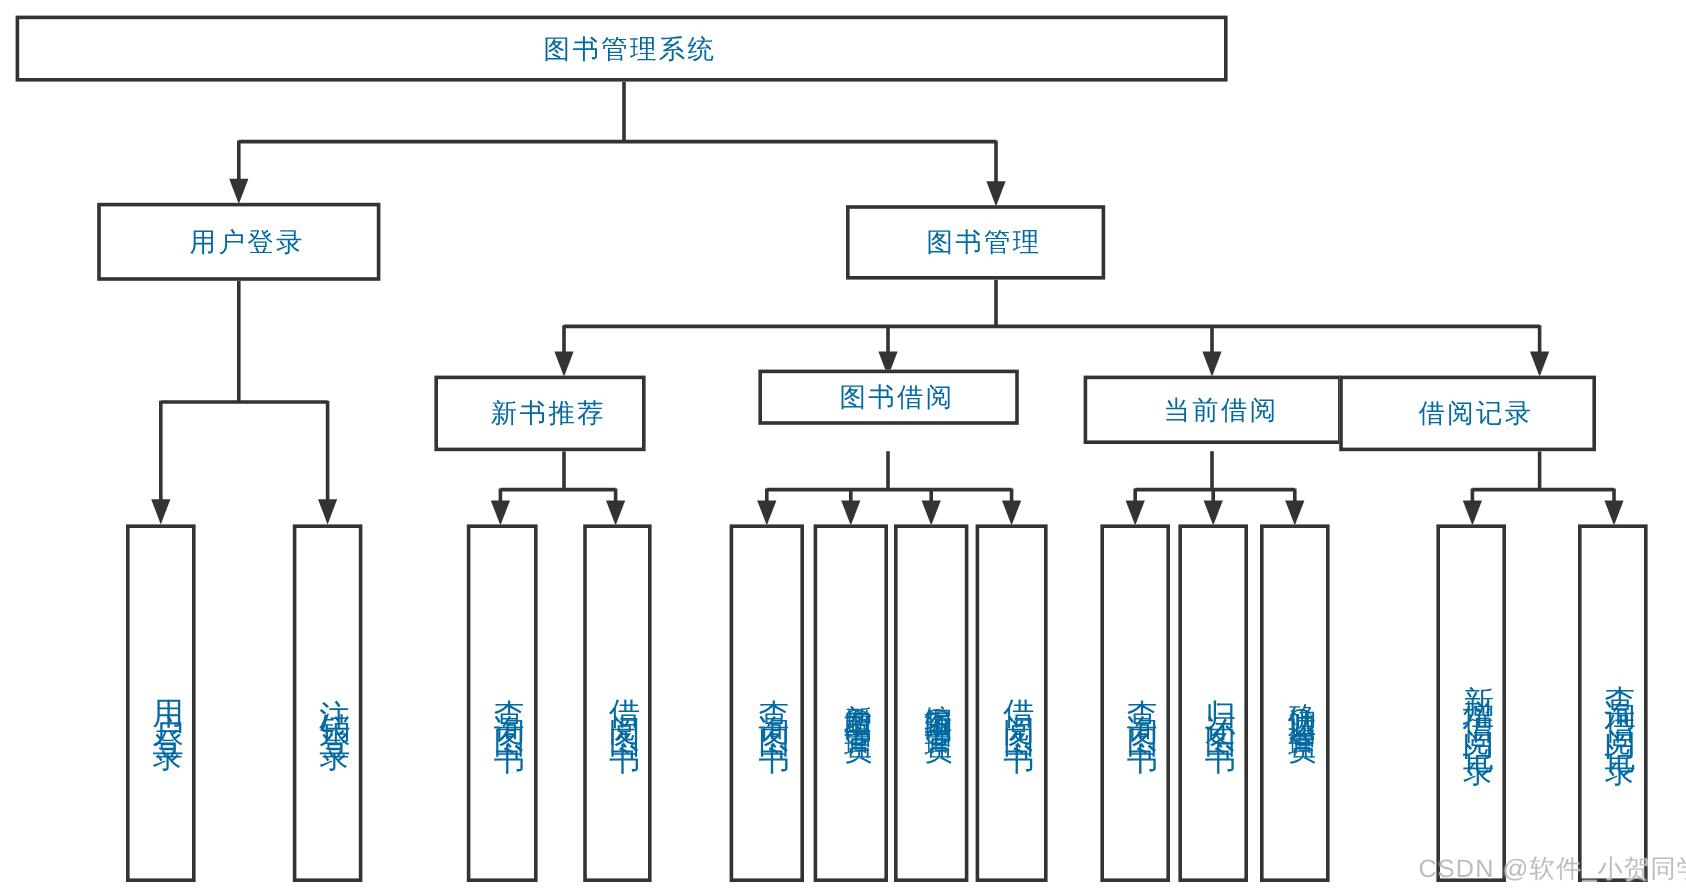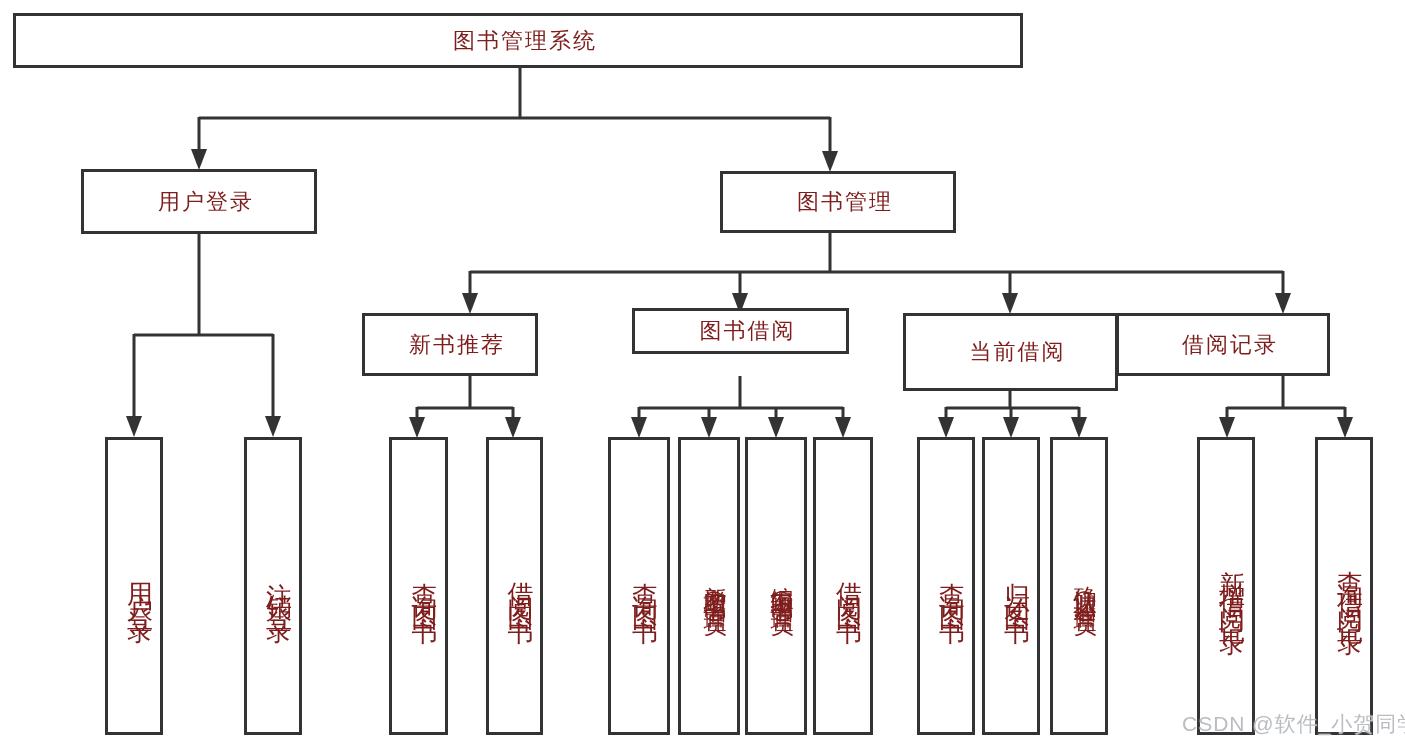--- a/index.html
+++ b/index.html
@@ -9,21 +9,21 @@
     background:#ffffff;
     font-family:"Liberation Sans","DejaVu Sans",sans-serif;
     overflow:hidden;
   }
   .wires{position:absolute;left:0;top:0;}
   .node{
     position:absolute;
     box-sizing:border-box;
     border:3px solid #333333;
     background:#ffffff;
-    color:#7f1d1d;
+    color:#0369a1;
     display:flex;
     align-items:center;
     justify-content:center;
     text-align:center;
     padding-left:14px;
   }
   .hbox{
     font-size:22px;
     letter-spacing:2px;
     white-space:nowrap;
@@ -92,25 +92,25 @@
       <polygon points="1003,417 1019,417 1011,438"></polygon>
       <polygon points="1071,417 1087,417 1079,438"></polygon>
       <polygon points="1219,417 1235,417 1227,438"></polygon>
       <polygon points="1337,417 1353,417 1345,438"></polygon>
     </g>
   </svg>
 
   <div class="node hbox" style="left:13px;top:13px;width:1010px;height:55px">图书管理系统</div>
 
   <div class="node hbox" style="left:81px;top:169px;width:236px;height:65px">用户登录</div>
-  <div class="node hbox" style="left:720px;top:171px;width:236px;height:62px">图书管理</div>
+  <div class="node hbox" style="left:705px;top:171px;width:216px;height:62px">图书管理</div>
 
   <div class="node hbox" style="left:362px;top:313px;width:176px;height:63px">新书推荐</div>
   <div class="node hbox" style="left:632px;top:308px;width:217px;height:46px">图书借阅</div>
-  <div class="node hbox" style="left:903px;top:313px;width:215px;height:78px">当前借阅</div>
+  <div class="node hbox" style="left:903px;top:313px;width:215px;height:57px">当前借阅</div>
   <div class="node hbox" style="left:1116px;top:313px;width:214px;height:63px">借阅记录</div>
 
   <div class="node vbox" style="left:105px;width:58px">用户登录</div>
   <div class="node vbox" style="left:244px;width:58px">注销登录</div>
 
   <div class="node vbox" style="left:389px;width:59px">查询图书</div>
   <div class="node vbox" style="left:486px;width:57px">借阅图书</div>
 
   <div class="node vbox" style="left:608px;width:62px">查询图书</div>
   <div class="node vbox long" style="left:678px;width:62px">新增图书（管理员）</div>

